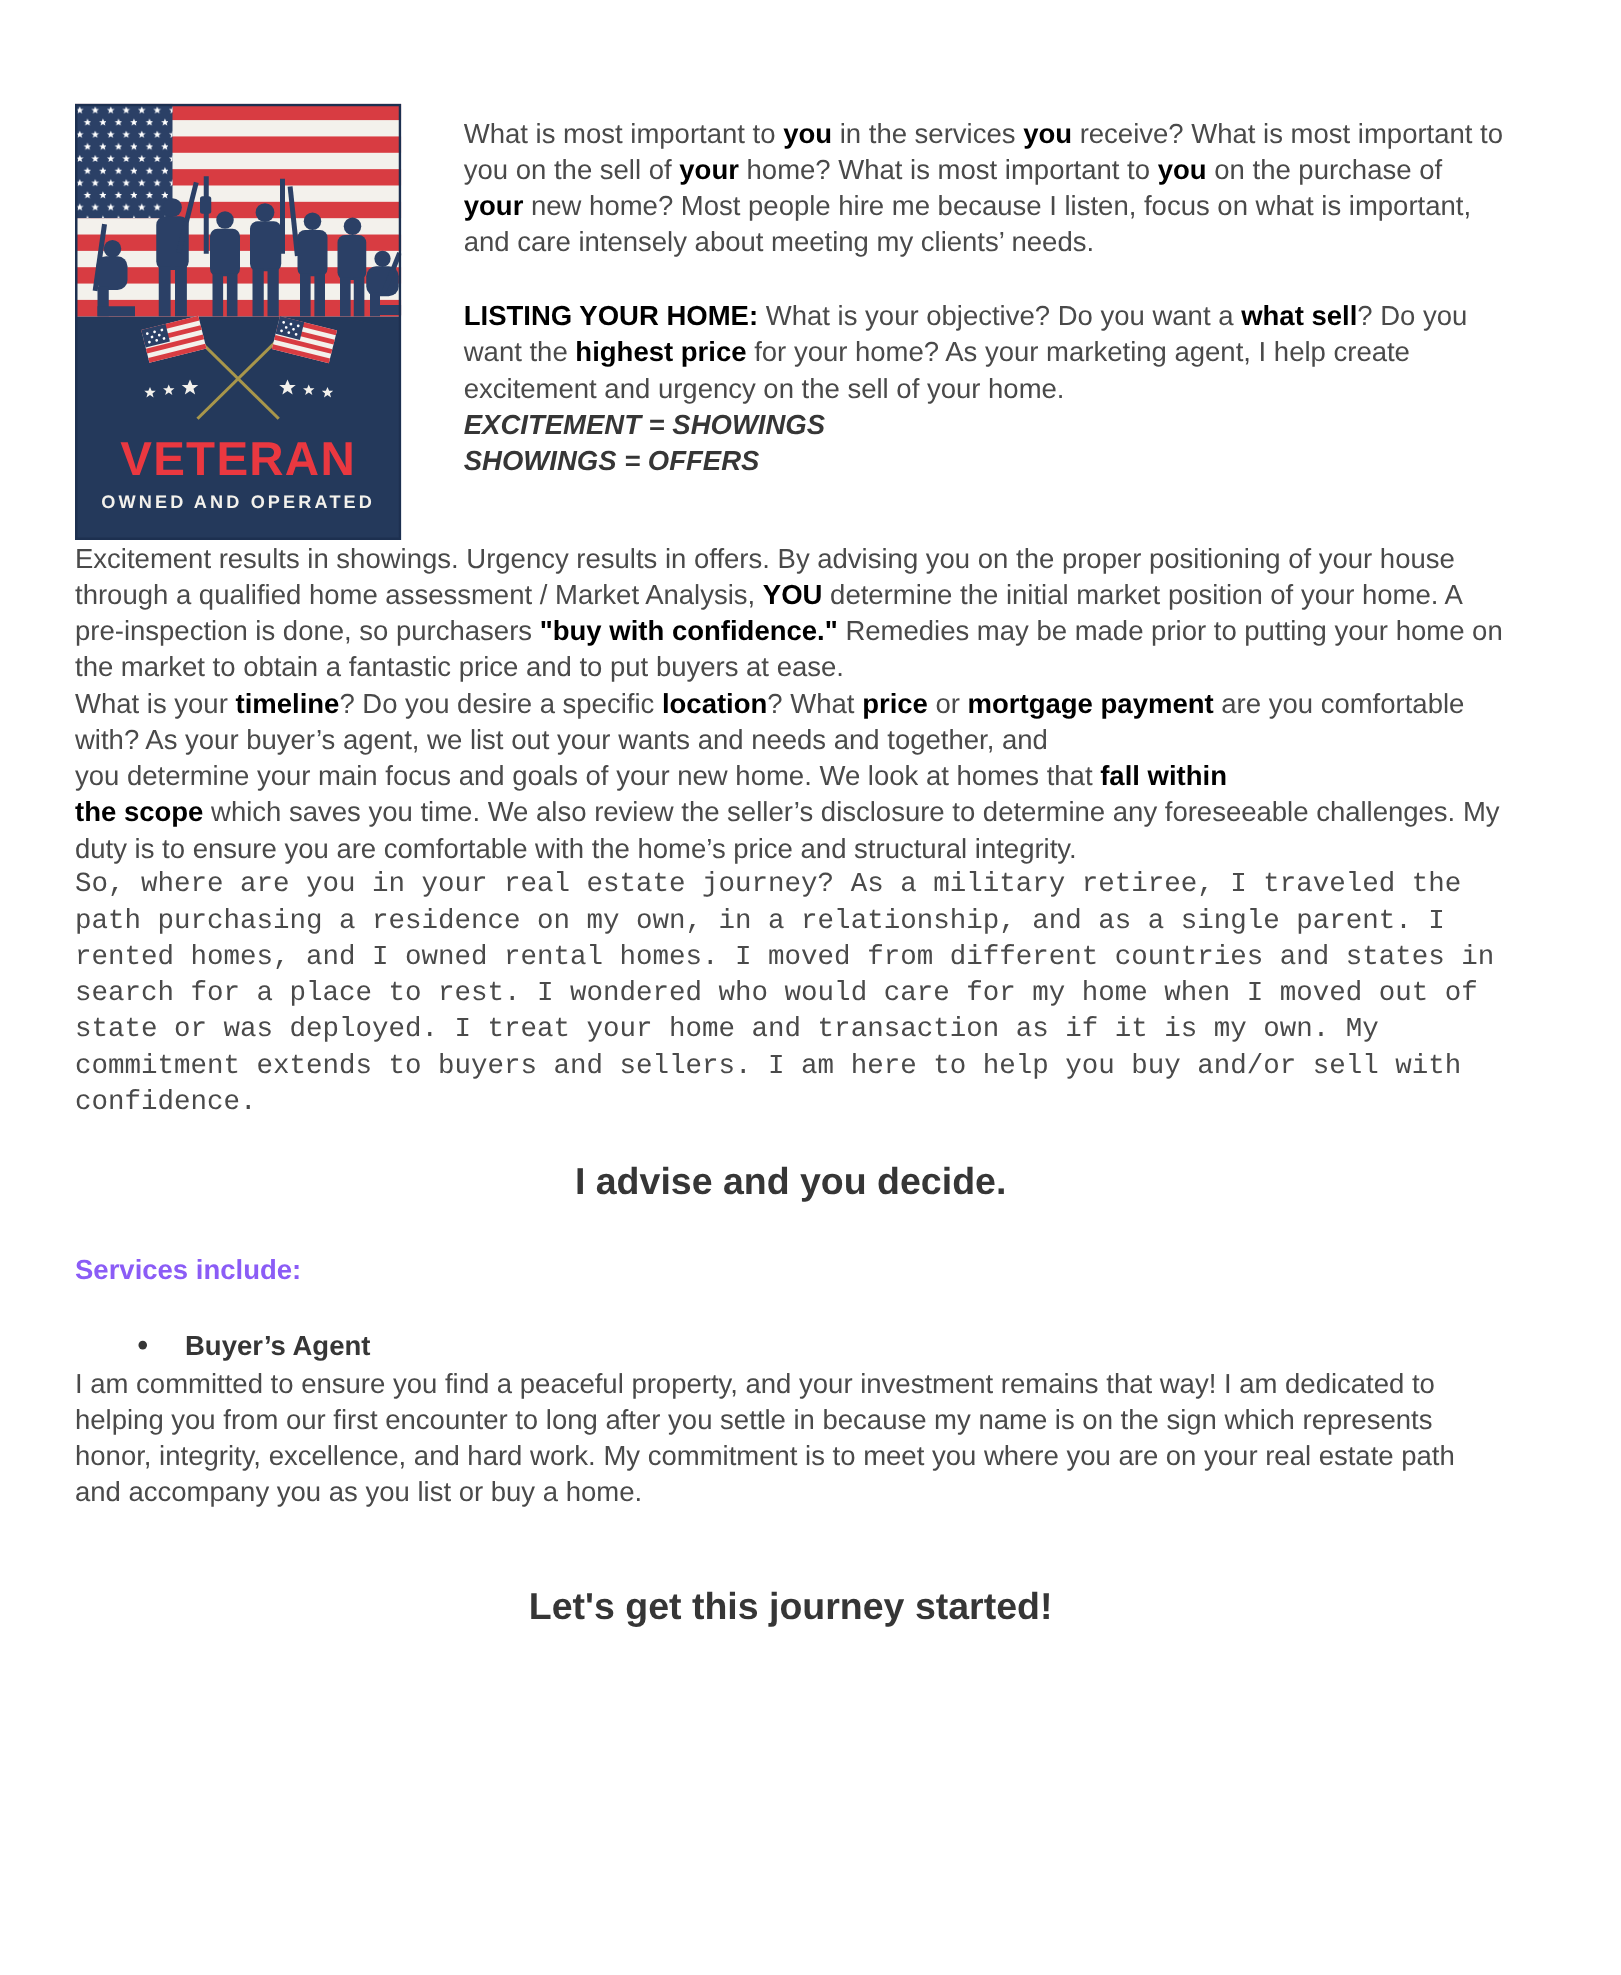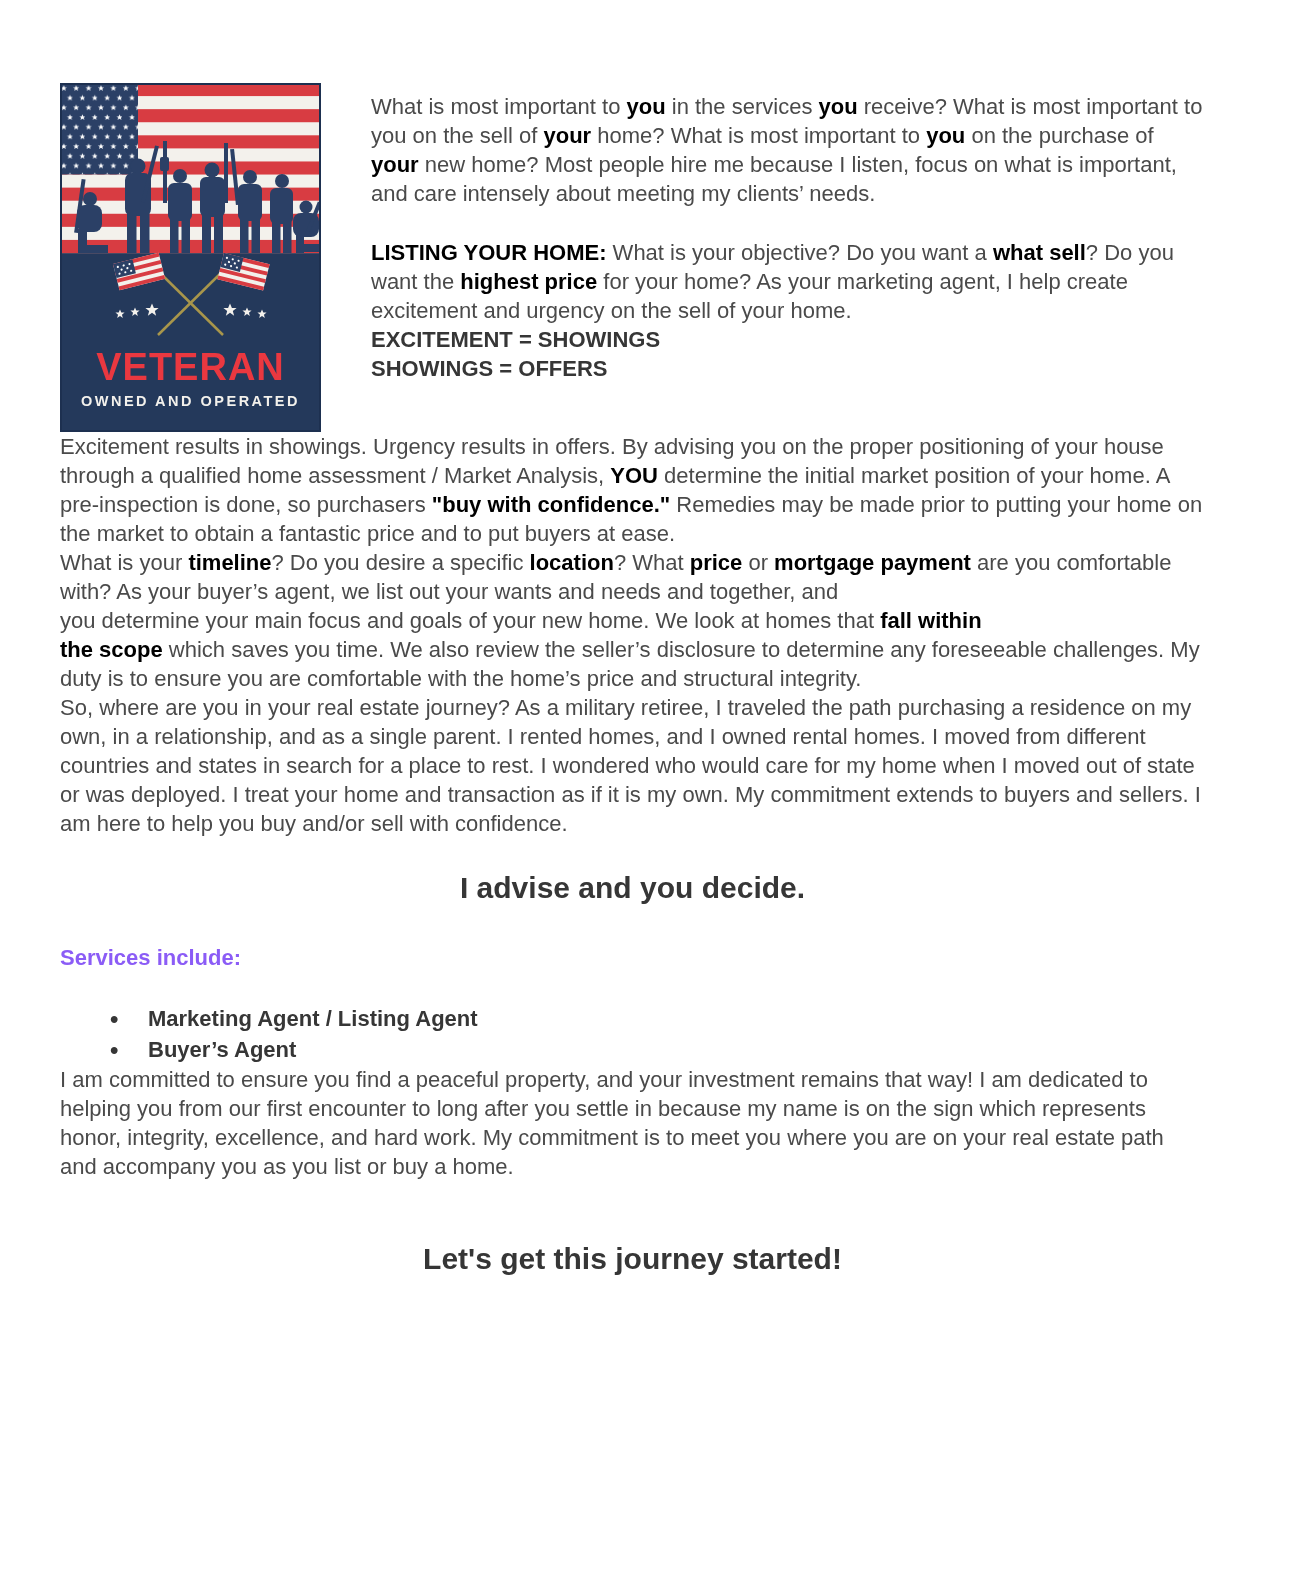--- a/index.html
+++ b/index.html
@@ -15,31 +15,31 @@
   }
   .content { padding: 0 92px 0 60px; }
   b, strong, .bold { font-weight: 700; color: #000000; }
 
   .top-section { display: flex; gap: 50px; padding-top: 83px; align-items: flex-start; }
   .badge { flex: 0 0 261px; display: block; }
 
   .intro { width: 860px; padding-top: 9px; font-size: 22px; line-height: 29px; }
   .intro p { margin: 0; }
   .intro .para2 { margin-top: 30px; }
-  .eq { font-weight: 700; color: #363636; font-size: 22px; line-height: 29px; }
+  .eq { font-weight: 700; color: #363636; font-size: 22px; line-height: 29px; font-style: italic; }
   .eq-first { margin-top: 32px; }
 
   p.body-para { font-size: 22px; line-height: 29px; margin: 0; }
   .para-excitement { margin-top: 38px; }
   .heading-commitment {
     font-size: 27px; line-height: 32px; font-weight: 700; color: #363636;
     text-align: center; margin-top: 33px;
   }
   .para-timeline { margin-top: 34px; }
-  .para-journey { margin-top: 30px; }
+  .para-journey { margin-top: 30px; font-family: Liberation Mono, monospace; }
   .heading-advise, .heading-journey {
     font-size: 30px; line-height: 36px; font-weight: 700; color: #363636;
     text-align: center;
   }
   .heading-advise { margin-top: 32px; }
   .services-label { font-size: 22px; line-height: 29px; font-weight: 700; color: #8b5cf6; margin-top: 37px; }
   .services-list { list-style: none; margin-top: 31px; }
   .services-list li {
     position: relative; padding-left: 88px;
     font-size: 22px; line-height: 31px; font-weight: 700; color: #363636;
@@ -210,21 +210,20 @@
 
     <p class="body-para para-timeline"><span>What is your </span><b>timeline</b><span>? Do you desire a specific </span><b>location</b><span>? What </span><b>price</b><span> or </span><b>mortgage payment</b><span> are you comfortable with? As your buyer’s agent, we list out your wants and needs and together, and</span><br><span>you determine your main focus and goals of your new home. We look at homes that </span><b>fall within</b><br><b>the scope</b><span> which saves you time. We also review the seller’s disclosure to determine any foreseeable challenges. My duty is to ensure you are comfortable with the home’s price and structural integrity.</span></p>
 
     <p class="body-para para-journey">So, where are you in your real estate journey? As a military retiree, I traveled the path purchasing a residence on my own, in a relationship, and as a single parent. I rented homes, and I owned rental homes. I moved from different countries and states in search for a place to rest. I wondered who would care for my home when I moved out of state or was deployed. I treat your home and transaction as if it is my own. My commitment extends to buyers and sellers. I am here to help you buy and/or sell with confidence.</p>
 
     <h1 class="heading-advise">I advise and you decide.</h1>
 
     <p class="services-label">Services include:</p>
 
     <ul class="services-list">
-      <li>Marketing Agent / Listing Agent</li>
       <li>Buyer’s Agent</li>
     </ul>
 
     <p class="body-para para-committed">I am committed to ensure you find a peaceful property, and your investment remains that way! I am dedicated to helping you from our first encounter to long after you settle in because my name is on the sign which represents honor, integrity, excellence, and hard work. My commitment is to meet you where you are on your real estate path and accompany you as you list or buy a home.</p>
 
     <h1 class="heading-journey">Let's get this journey started!</h1>
 
   </div>
 </div>
 

